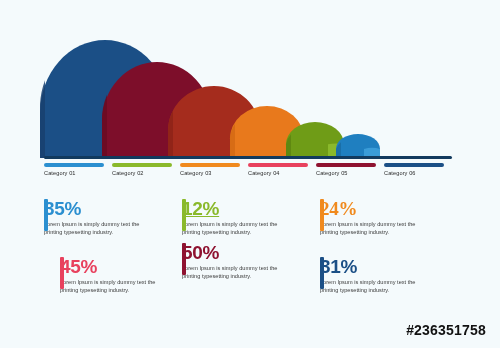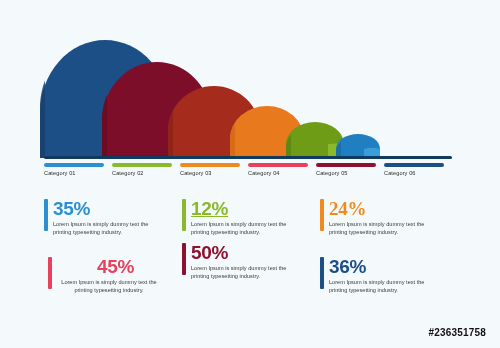--- a/index.html
+++ b/index.html
@@ -70,21 +70,20 @@
   .stats {
     position: absolute;
     left: 44px;
     top: 198px;
     width: 412px;
     height: 110px;
   }
   .stat {
     position: absolute;
     width: 126px;
-    padding-left: 9px;
     box-sizing: border-box;
   }
   .stat-rule {
     position: absolute;
     left: 0;
     top: 1px;
     width: 3.5px;
     height: 32px;
     border-radius: 1px;
   }
@@ -100,21 +99,21 @@
     line-height: 7.6px;
     color: #3b3b3b;
     width: 104px;
   }
 
   
   .id-code {
     position: absolute;
     right: 14px;
     bottom: 10px;
-    font-size: 10px;
+    font-size: 14px;
     font-weight: bold;
     color: #111111;
     letter-spacing: 0.2px;
   }
 </style>
 </head>
 <body>
 
 <div id="infographic">
 
@@ -191,32 +190,32 @@
       <div class="stat" style="left: 138px; top: 0px;">
         <div class="stat-rule" style="background: rgb(138, 185, 43);"></div>
         <div class="stat-pct" style="color: rgb(138, 185, 43); text-decoration: underline;">12%</div>
         <div class="stat-desc">Lorem Ipsum is simply dummy text the printing typesetting industry.</div>
       </div>
       <div class="stat" style="left: 276px; top: 0px;">
         <div class="stat-rule" style="background: rgb(240, 138, 30);"></div>
         <div class="stat-pct" style="color: rgb(240, 138, 30); font-family: Liberation Serif, serif;">24%</div>
         <div class="stat-desc">Lorem Ipsum is simply dummy text the printing typesetting industry.</div>
       </div>
-      <div class="stat" style="left: 4px; top: 58px; text-align: center;">
+      <div class="stat" style="left: 16px; top: 58px;">
         <div class="stat-rule" style="background: rgb(232, 65, 94);"></div>
         <div class="stat-pct" style="color: rgb(232, 65, 94);">45%</div>
         <div class="stat-desc">Lorem Ipsum is simply dummy text the printing typesetting industry.</div>
       </div>
       <div class="stat" style="left: 138px; top: 44px;">
         <div class="stat-rule" style="background: rgb(142, 18, 48);"></div>
         <div class="stat-pct" style="color: rgb(142, 18, 48);">50%</div>
         <div class="stat-desc">Lorem Ipsum is simply dummy text the printing typesetting industry.</div>
       </div>
       <div class="stat" style="left: 276px; top: 58px;">
         <div class="stat-rule" style="background: rgb(27, 79, 134);"></div>
-        <div class="stat-pct" style="color: rgb(27, 79, 134);">36%</div>
+        <div class="stat-pct" style="color: rgb(27, 79, 134);">31%</div>
         <div class="stat-desc">Lorem Ipsum is simply dummy text the printing typesetting industry.</div>
       </div>
     </div>
 
   <div class="id-code">#236351758</div>
 
 </div>
 
 </body></html>

